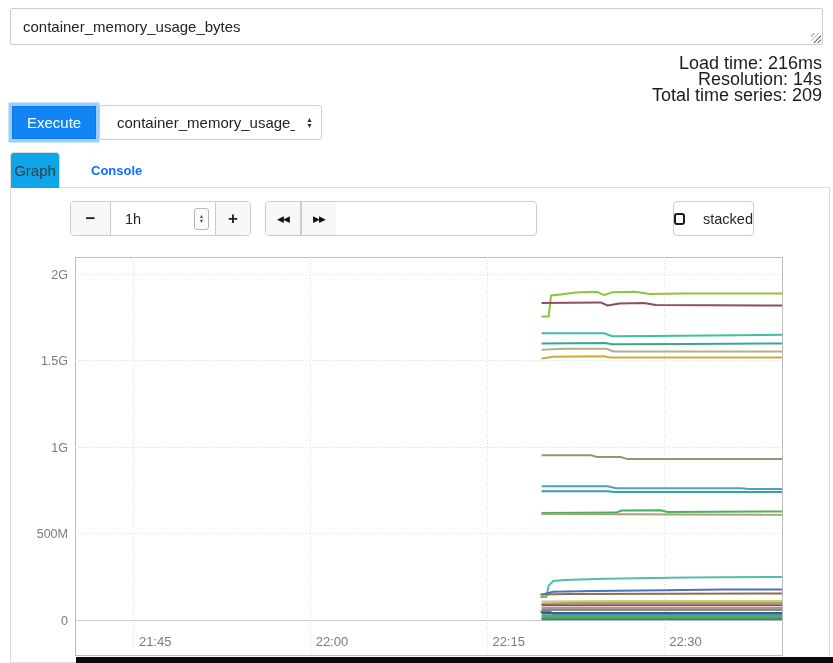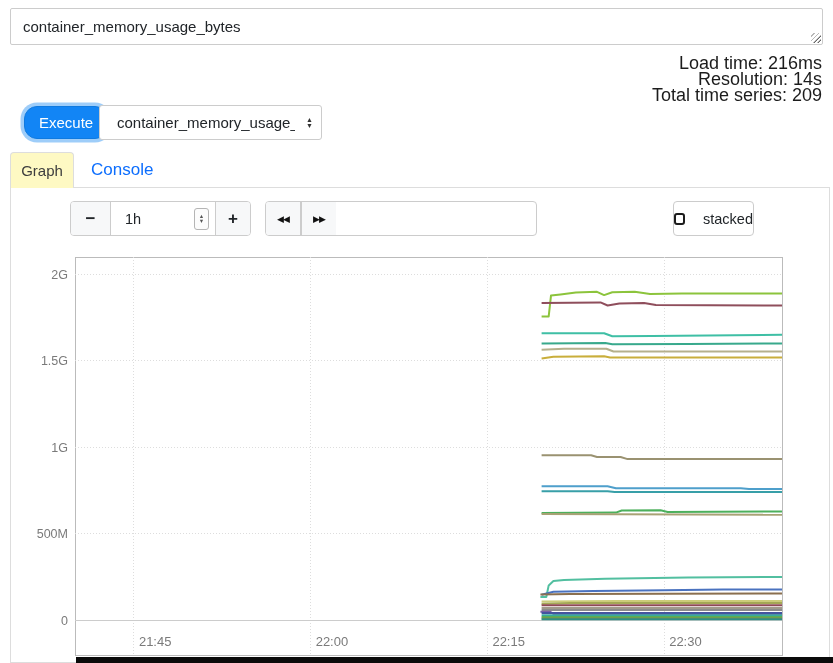--- a/index.html
+++ b/index.html
@@ -16,43 +16,42 @@
   }
   .resize-grip { position:absolute; right:2px; bottom:2px; width:10px; height:10px;
     background:repeating-linear-gradient(135deg, transparent 0 2px, #b9b9b9 2px 3px); pointer-events:none; }
 
   
   .stats { position:absolute; right:11px; top:55px; text-align:right; font-size:18px; color:#1c1c1c; line-height:16px; }
 
   
   .execute-btn {
     position:absolute; left:12px; top:106px; height:33px; padding:0 14px;
-    background:#1285f5; color:#fff; border:1px solid #0f7ae0; border-radius:13px;
+    background:#1285f5; color:#fff; border:1px solid #0f7ae0; border-radius:0;
     font-family:inherit; font-size:15px; cursor:pointer;
     box-shadow:0 0 0 3.5px #9ecdf9;
-    margin-left:12px;
   }
   .metric-select {
     position:absolute; left:99px; top:105px; width:223px; height:35px;
     border:1px solid #ccc; border-radius:3px; background:#fff; cursor:pointer;
     display:flex; align-items:center; padding:0 26px 0 17px; overflow:hidden;
   }
   .metric-select .sel-text { font-size:15px; white-space:nowrap; overflow:hidden; }
   .sel-arrows { position:absolute; right:8px; top:50%; transform:translateY(-50%);
     display:flex; flex-direction:column; align-items:center; line-height:6px; color:#333; font-size:7px; }
 
   
   .tab-graph {
-    position:absolute; left:10px; top:152px; width:64px; height:36px; z-index:3;
-    background:#fef9c3; border:1px solid #ddd; border-bottom:none; border-radius:4px 4px 0 0;
+    position:absolute; left:10px; top:152px; width:50px; height:36px; z-index:3;
+    background:#0ea5e9; border:1px solid #ddd; border-bottom:none; border-radius:4px 4px 0 0;
     display:flex; align-items:center; justify-content:center; font-size:15px; color:#3d3d3d; cursor:pointer;
   }
   .tab-console {
     position:absolute; left:78px; top:152px; height:36px; padding:0 13px; z-index:3;
-    display:flex; align-items:center; font-size:17px; color:#0d6efd; cursor:pointer;
+    display:flex; align-items:center; font-size:13px; color:#0d6efd; cursor:pointer;font-weight:bold;
   }
 
   
   .panel { position:absolute; left:10px; top:187px; width:820px; height:476px;
     background:#fff; border:1px solid #ddd; }
 
   
   .grp { position:absolute; height:35px; display:flex; border:1px solid #ccc; border-radius:4px; overflow:hidden; background:#fff; }
   .grp1 { left:70px; top:201px; width:181px; }
   .grp2 { left:265px; top:201px; width:272px; }

